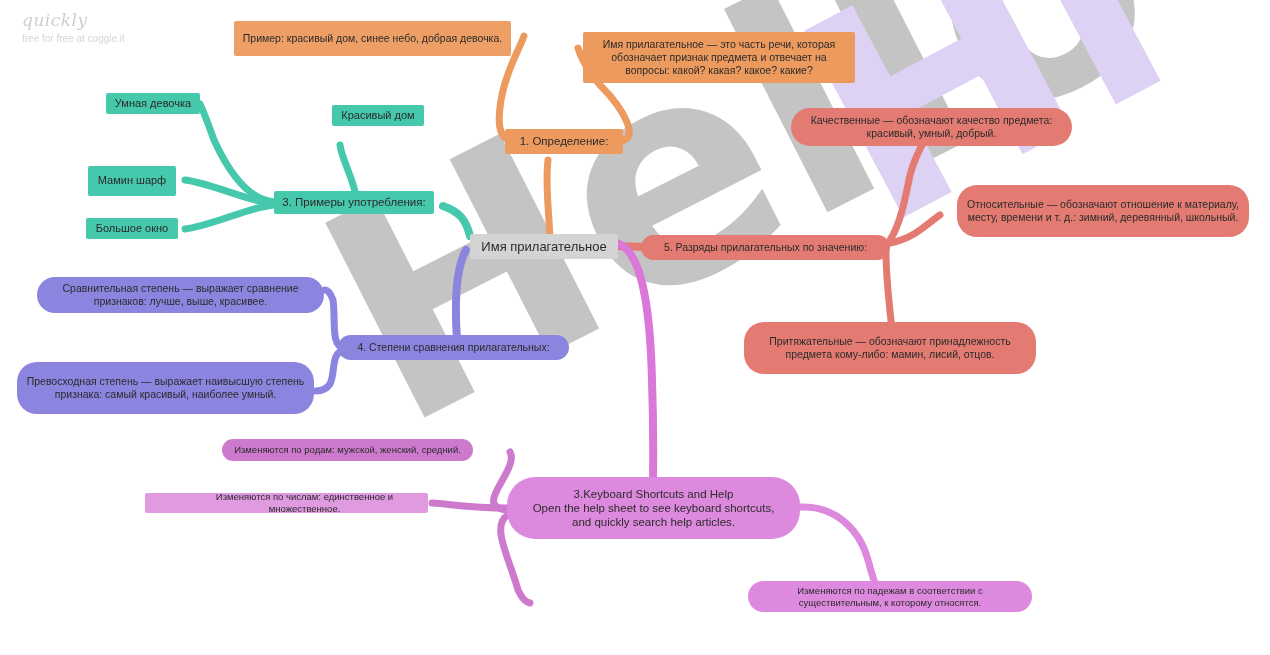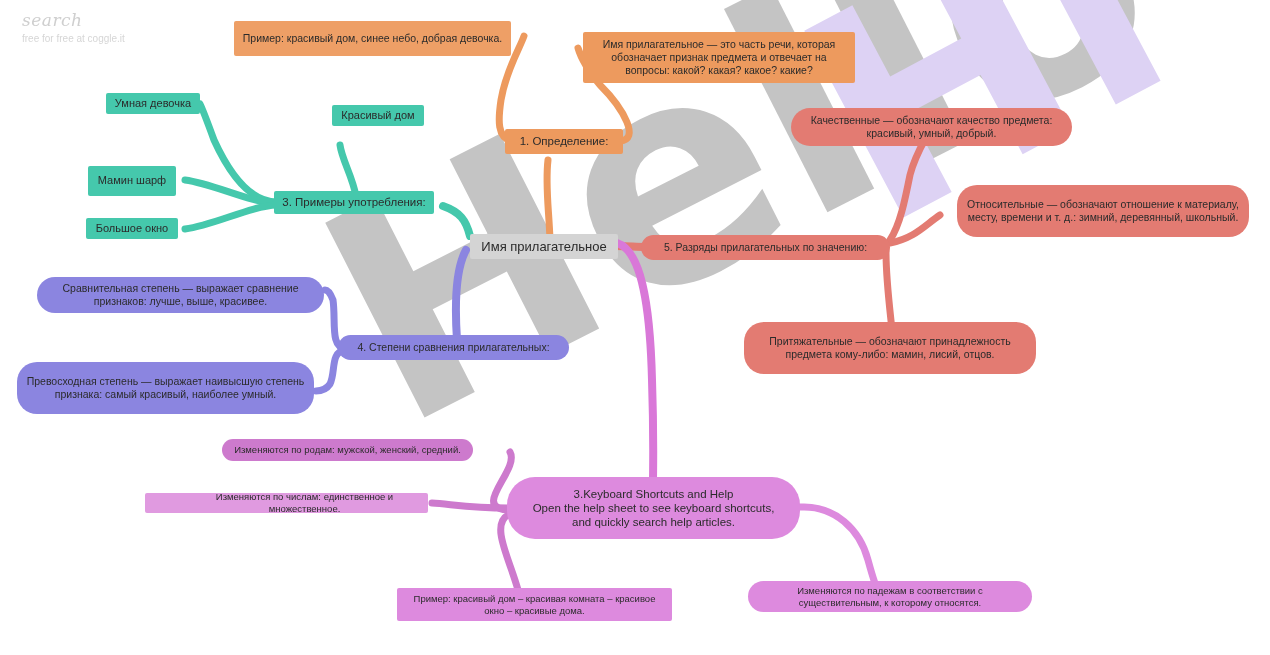--- a/index.html
+++ b/index.html
@@ -115,21 +115,21 @@
     <path d="M345,350 C330,352 336,372 330,384 C326,390 320,391 316,391" stroke="#8b85e0" stroke-width="7" fill="none" stroke-linecap="round"></path>
 
     <path d="M470,236 C466,220 460,212 443,206" stroke="#45c8ac" stroke-width="8" fill="none" stroke-linecap="round"></path>
     <path d="M277,202 C250,202 230,175 214,140 C206,118 202,108 200,104" stroke="#45c8ac" stroke-width="7" fill="none" stroke-linecap="round"></path>
     <path d="M356,196 C352,175 342,160 340,145" stroke="#45c8ac" stroke-width="7" fill="none" stroke-linecap="round"></path>
     <path d="M277,203 C250,203 215,184 185,180" stroke="#45c8ac" stroke-width="7" fill="none" stroke-linecap="round"></path>
     <path d="M277,205 C250,206 215,225 185,229" stroke="#45c8ac" stroke-width="7" fill="none" stroke-linecap="round"></path>
   </svg>
 
   <div id="logo">
-    <div class="logo-name">search</div>
+    <div class="logo-name">quickly</div>
     <div class="logo-sub">free for free at coggle.it</div>
   </div>
 
   <div id="nodes">
 
     <div class="node rect" style="left:470px; top:234px; width:148px; height:25px; background:#d4d4d4; font-size:13px;">
       <span>Имя прилагательное</span>
     </div>
 
     <div class="node rect" style="left:505px; top:129px; width:118px; height:25px; background:#ed9a5e; font-size:11.5px;">
@@ -162,23 +162,20 @@
     </div>
     <div class="node pill" style="left:222px; top:439px; width:251px; height:22px; background:#cd7acd; font-size:9.5px;">
       <span>Изменяются по родам: мужской, женский, средний.</span>
     </div>
     <div class="node rect" style="left:145px; top:493px; width:283px; height:20px; background:#e09ae0; font-size:9.5px;padding-left:44px;">
       <span>Изменяются по числам: единственное и множественное.</span>
     </div>
     <div class="node pill" style="left:748px; top:581px; width:284px; height:31px; background:#dd8ade; font-size:9.5px;">
       <span>Изменяются по падежам в соответствии с существительным, к которому относятся.</span>
     </div>
-    <div class="node rect" style="left:397px; top:588px; width:275px; height:33px; background:#dd8ade; font-size:9.5px;">
-      <span>Пример: красивый дом – красивая комната – красивое окно – красивые дома.</span>
-    </div>
 
     <div class="node pill" style="left:338px; top:335px; width:231px; height:25px; background:#8b85e0; font-size:10.5px;">
       <span>4. Степени сравнения прилагательных:</span>
     </div>
     <div class="node pill" style="left:37px; top:277px; width:287px; height:36px; background:#8b85e0; font-size:10.5px;">
       <span>Сравнительная степень — выражает сравнение признаков: лучше, выше, красивее.</span>
     </div>
     <div class="node pill" style="left:17px; top:362px; width:297px; height:52px; background:#8b85e0; font-size:10.5px;">
       <span>Превосходная степень — выражает наивысшую степень признака: самый красивый, наиболее умный.</span>
     </div>

